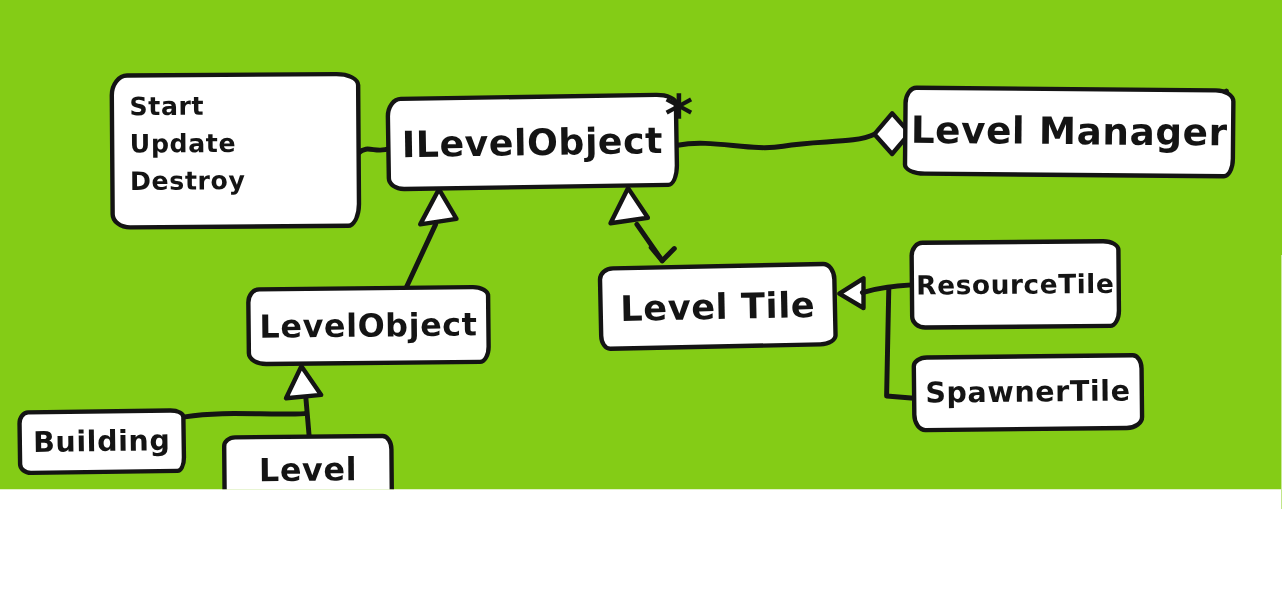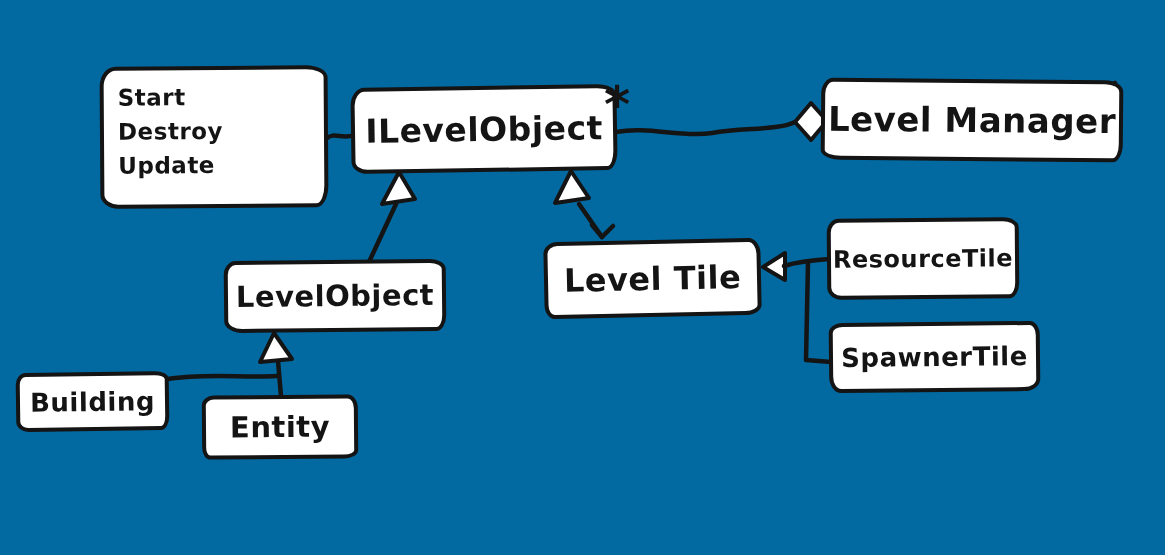--- a/index.html
+++ b/index.html
@@ -1,20 +1,20 @@
 <!DOCTYPE html>
 <html><head>
 <meta charset="utf-8">
 <style>
   html, body { margin: 0; padding: 0; background: #ffffff; }
   .canvas {
     position: relative;
     width: 1165px;
-    height: 555px;
-    background: #0369a1;
+    height: 445px;
+    background: #84cc16;
     font-family: "DejaVu Sans", sans-serif;
     color: #141414;
     overflow: hidden;
   }
   .wires {
     position: absolute;
     left: 0; top: 0;
     width: 1165px; height: 555px;
   }
   .wires path { stroke: #141414; stroke-width: 4.5; fill: none; stroke-linecap: round; stroke-linejoin: round; }
@@ -126,22 +126,22 @@
     <path d="M278 361 L281 396"></path>
     <polygon points="274,333 260,362 292,359"></polygon>
 
     <path d="M1106 97 C1112 92 1116 88 1115 83 M1115 83 L1107 86"></path>
   </svg>
 
   <div class="box" id="b-methods">
     <div class="mrow">
       <div class="mcol">
         <span class="lbl">Start</span>
+        <span class="lbl">Update</span>
         <span class="lbl">Destroy</span>
-        <span class="lbl">Update</span>
       </div>
     </div>
   </div>
 
   <div class="box" id="b-ilevelobject">
     <span class="lbl">ILevelObject</span>
   </div>
 
   <div class="star">*</div>
 
@@ -163,16 +163,16 @@
 
   <div class="box" id="b-spawnertile">
     <span class="lbl">SpawnerTile</span>
   </div>
 
   <div class="box" id="b-building">
     <span class="lbl">Building</span>
   </div>
 
   <div class="box" id="b-entity">
-    <span class="lbl">Entity</span>
+    <span class="lbl">Level</span>
   </div>
 
 </div>
 
 </body></html>

